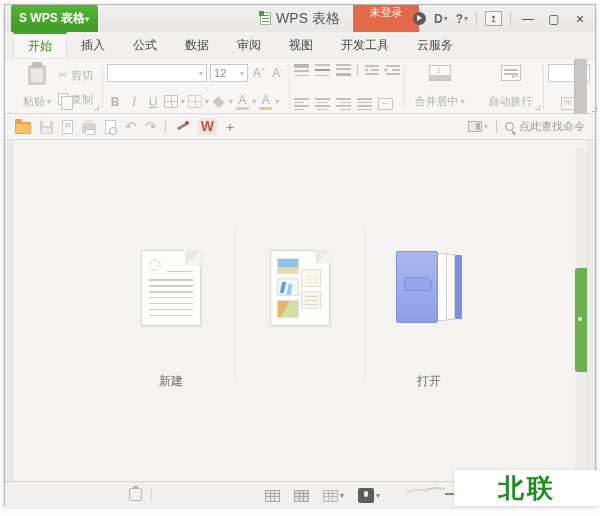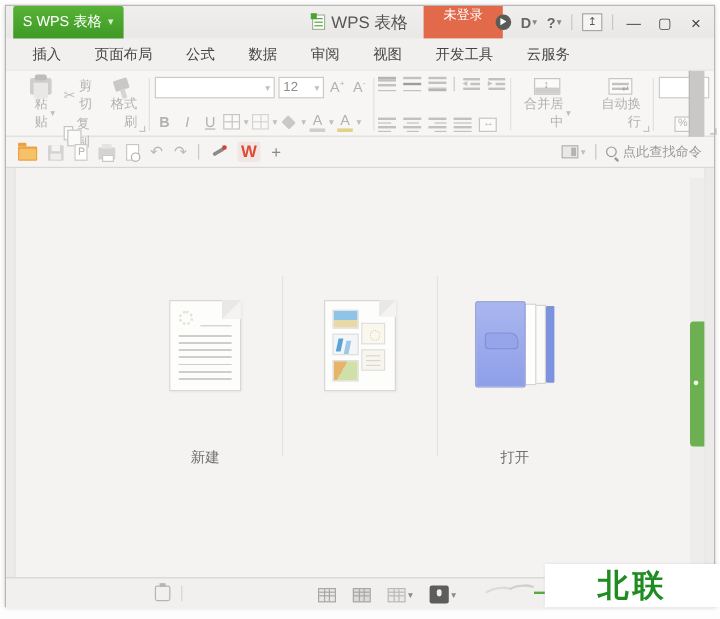--- a/index.html
+++ b/index.html
@@ -5,21 +5,21 @@
   * { margin:0; padding:0; box-sizing:border-box; }
   html,body { width:600px; height:516px; font-family:"Liberation Sans","DejaVu Sans",sans-serif; background:#fdfdfd; overflow:hidden; }
   #window {
     position:absolute; left:4px; top:4px; width:592px; height:502px;
     background:#f5f4f2; border:1px solid #b9b8b6; box-shadow:0 1px 4px rgba(0,0,0,.18);
   }
   
   .titlebar { position:relative; height:27px; background:linear-gradient(#f0efed,#e9e8e6); display:flex; align-items:stretch; }
   .logo-btn {
     margin-left:6px; padding:12px 8px; background:linear-gradient(#57b237,#3f9a26);
-    color:#fff; font-size:12px; font-weight:normal; display:flex; align-items:center; gap:5px;
+    color:#fff; font-size:12px; font-weight:bold; display:flex; align-items:center; 
     border-radius:2px 2px 0 0; cursor:default;
   }
   .logo-btn .chev { font-size:9px; color:#d8f0cc; }
   .title-center { position:absolute; left:0; right:0; top:0; bottom:0; display:flex; align-items:center; justify-content:center; gap:5px; pointer-events:none; }
   .title-center .t { font-size:14px; color:#555; }
   .doc-ico { width:11px; height:13px; background:#fff; border:1px solid #9fb59a; position:relative; }
   .doc-ico:before { content:""; position:absolute; left:1px; top:2px; width:7px; height:1px; background:#56a53c; box-shadow:0 3px 0 #56a53c, 0 6px 0 #56a53c; }
   .doc-ico:after { content:""; position:absolute; left:-2px; top:-2px; width:5px; height:5px; background:#4ea234; }
   .login-btn {
     position:absolute; left:348px; top:0; width:66px; height:27px; background:#e2694a;
@@ -208,22 +208,22 @@
         <span>↥</span>
       </span>
       <span class="vsep"></span>
       <span class="winbtn">—</span>
       <span class="winbtn">▢</span>
       <span class="winbtn" style="font-size:14px;">×</span>
     </div>
   </div>
 
   <div class="tabbar">
+    <span class="tab active">开始</span>
     <span class="tab">插入</span>
-    <span class="tab">页面布局</span>
     <span class="tab">公式</span>
     <span class="tab">数据</span>
     <span class="tab">审阅</span>
     <span class="tab">视图</span>
     <span class="tab">开发工具</span>
     <span class="tab">云服务</span>
   </div>
 
   <div class="ribbon">
 
@@ -237,26 +237,20 @@
       </div>
       <div class="smallrow">
         <span class="smallbtn">
           <span class="g-ico">✂</span>
           <span>剪切</span>
         </span>
         <span class="smallbtn">
           <span class="copy-ico"></span>
           <span>复制</span>
         </span>
-      </div>
-      <div class="bigbtn">
-        <span class="brush-ico"></span>
-        <span class="lbl">
-            <span>格式刷</span>
-          </span>
       </div>
       <span class="launcher"></span>
     </div>
     <div class="gsep"></div>
 
     <div class="fontgrp">
       <div class="frow">
         <span class="combo" style="width:100px">
           <span></span>
           <span class="chev-s">▾</span>

